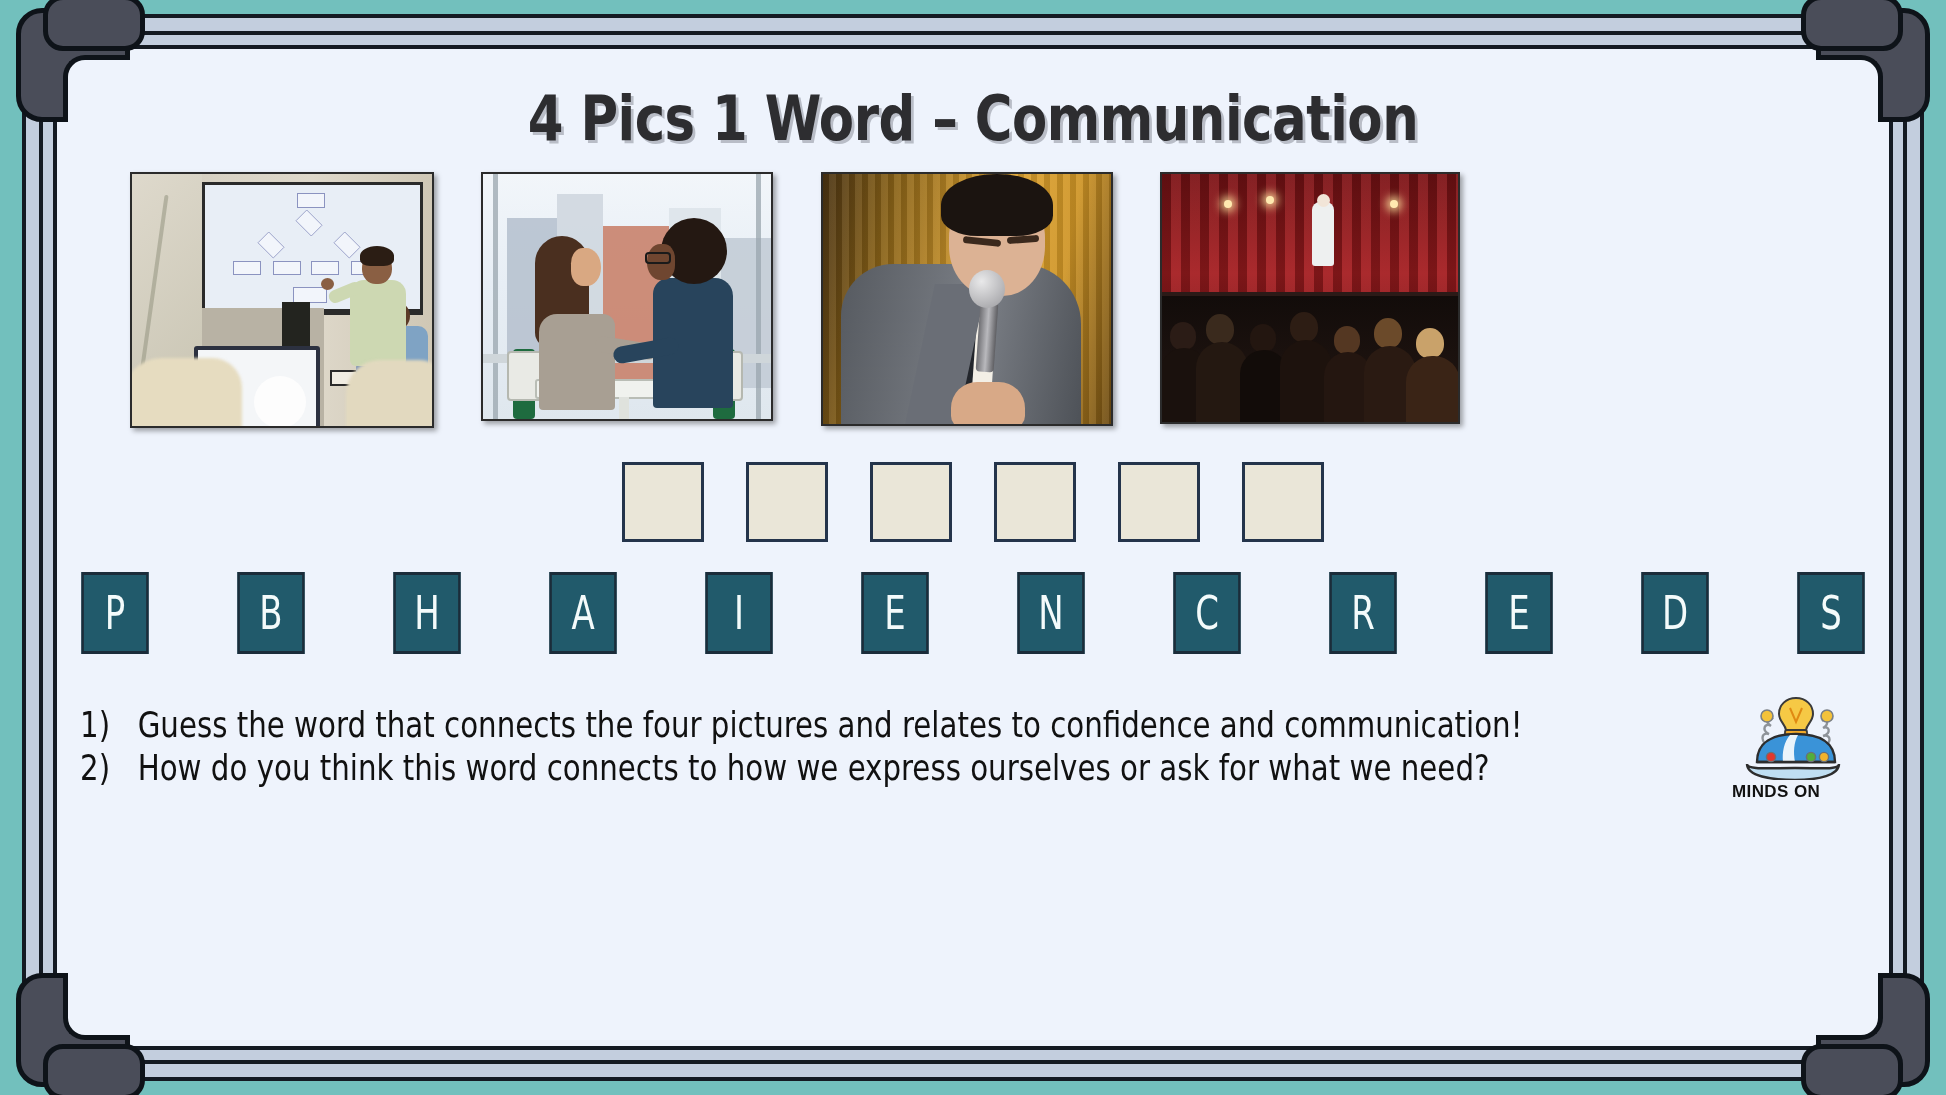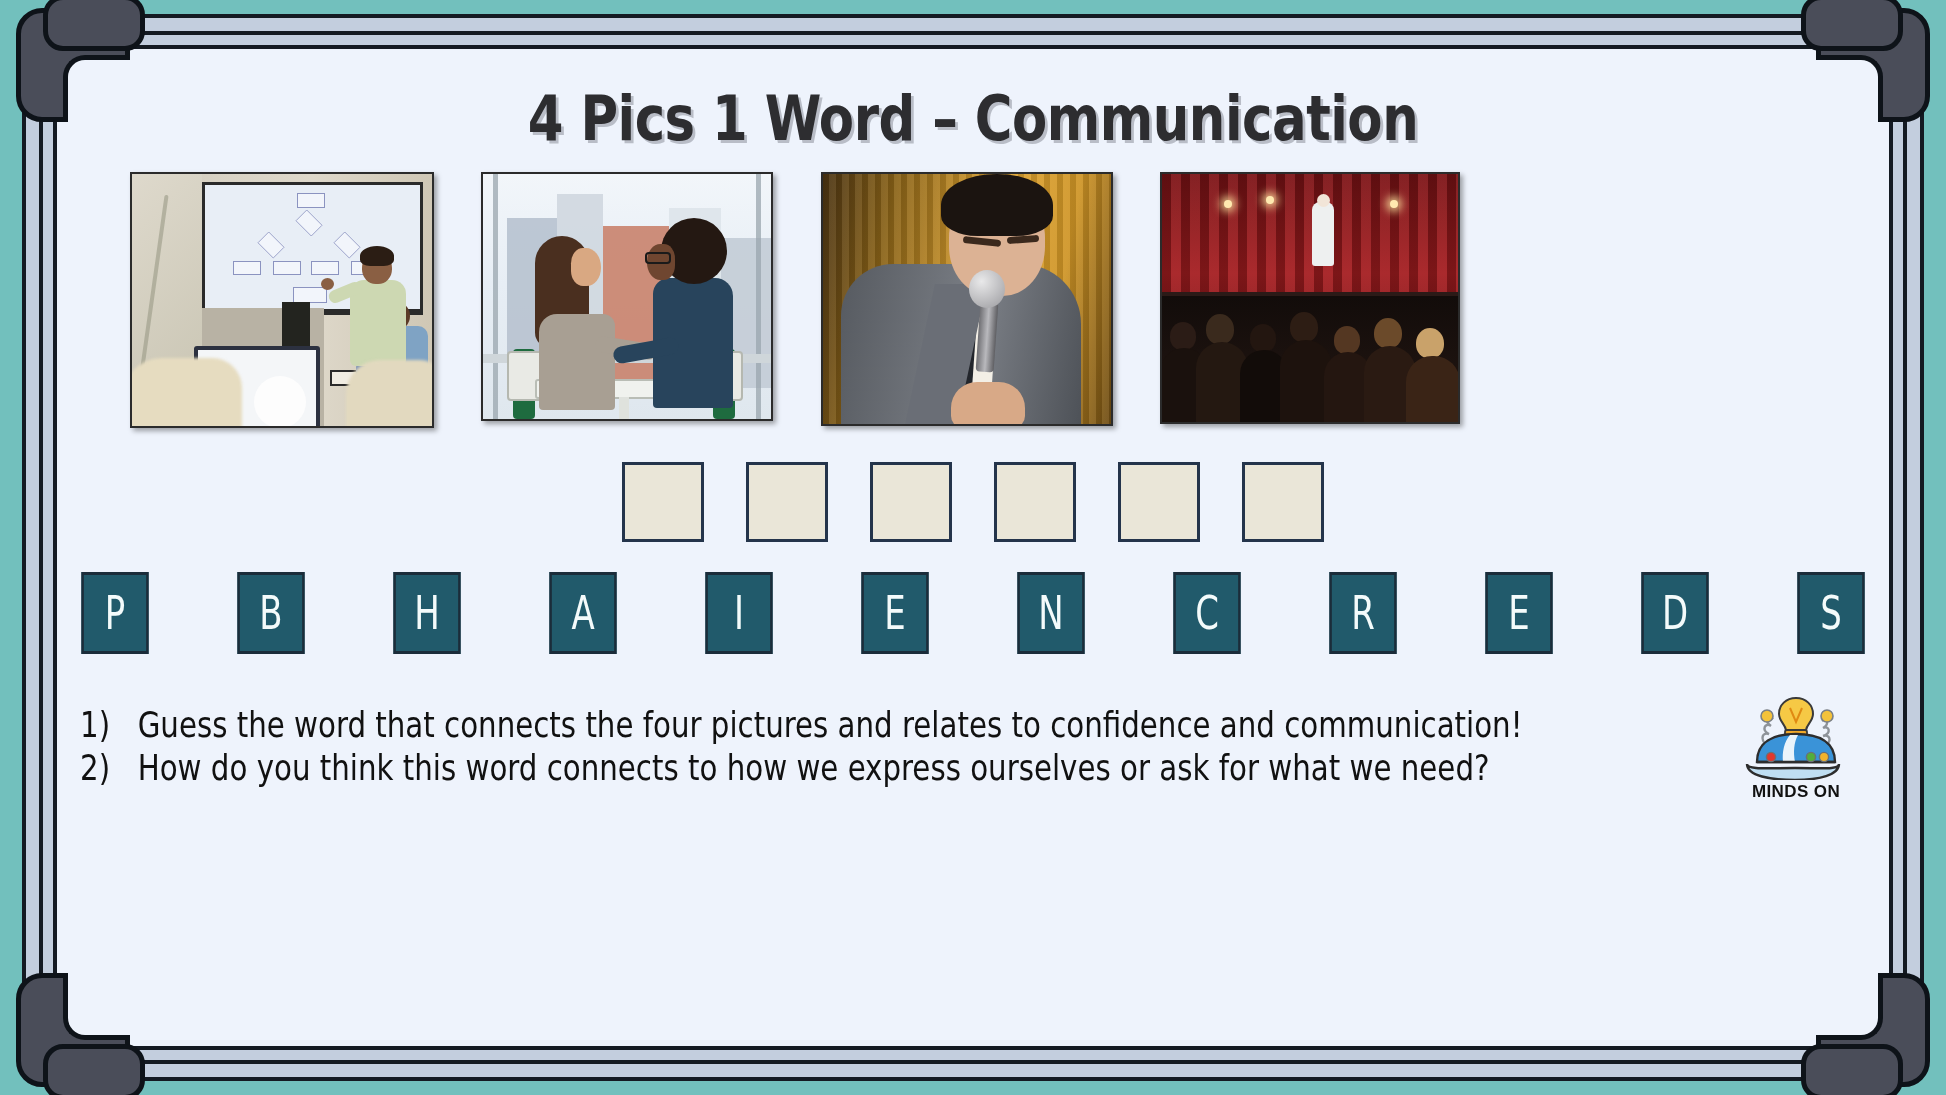--- a/index.html
+++ b/index.html
@@ -196,21 +196,21 @@
   .questions{
     position:absolute;left:20px;top:660px;width:1420px;
     font-family:"DejaVu Sans Condensed","Liberation Sans Narrow","Liberation Sans",sans-serif;
     color:#111;
   }
   .qline{display:flex;align-items:baseline;font-size:35px;line-height:1.24;transform:scaleX(.93);transform-origin:left;}
   .qnum{width:62px;flex:0 0 62px;}
   .qtext{white-space:nowrap;}
 
   
-  .mindson{position:absolute;right:26px;top:650px;width:128px;text-align:center;}
+  .mindson{position:absolute;right:26px;top:650px;width:128px;text-align:left;}
   .mindson .cap{position:relative;width:118px;height:86px;margin:0 auto;}
   .mindson .caption{
     font-family:"Liberation Sans",sans-serif;font-weight:bold;font-size:17px;
     letter-spacing:.4px;color:#111;margin-top:2px;
   }
 </style>
 </head>
 <body>
 
 <div class="stage">

